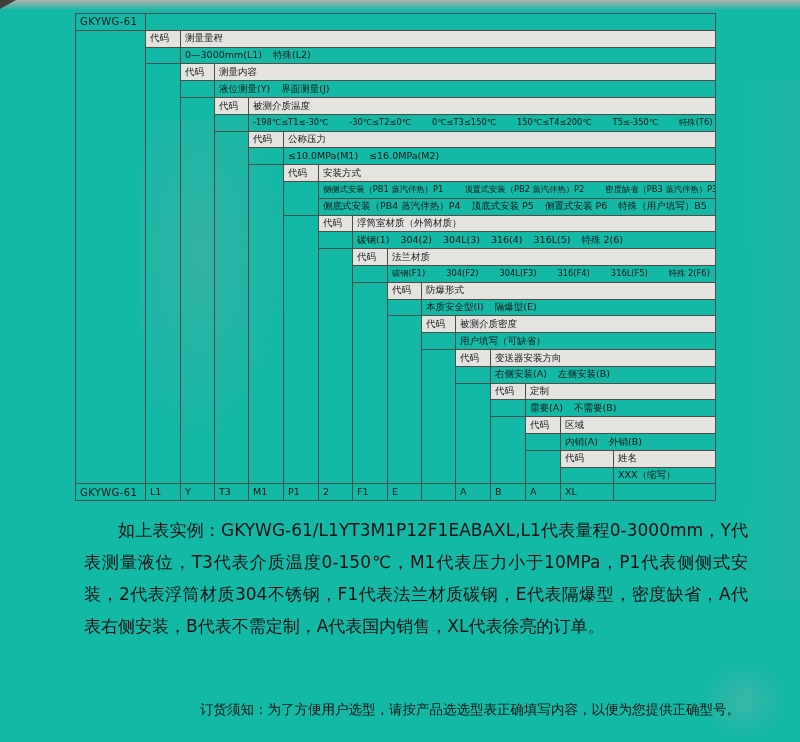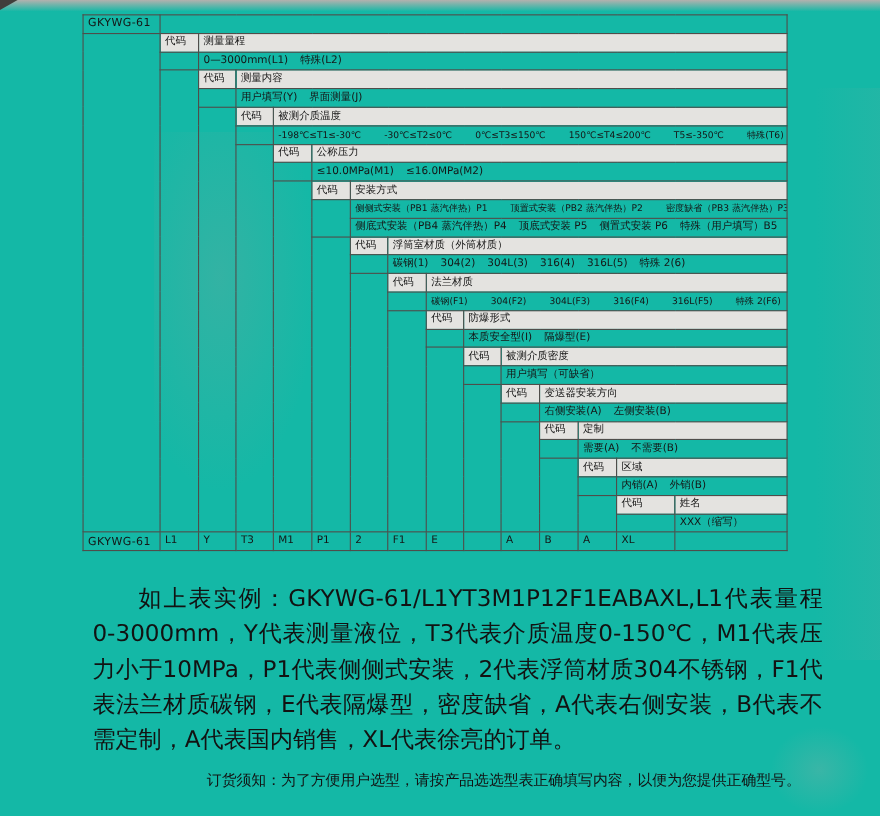--- a/index.html
+++ b/index.html
@@ -25,25 +25,25 @@
   .sel td { border:1px solid #4f4d4a; height:16.8px; font-size:9.5px; color:#151515;
       white-space:nowrap; overflow:hidden; padding:0 4px; vertical-align:middle; line-height:1.1; }
   .sel td.gray { background:#e4e3e0;margin-top:45px; }
   .sel td.model { font-size:10px; letter-spacing:0.4px; }
   .opt { display:inline-block; }
   .opt + .opt { margin-left:11px;text-align:right; }
   .sel td.t8 { font-size:8.3px; }
   .sel td.t8 .opt + .opt { margin-left:21px; }
 
   
-  .example { position:absolute; left:84px; top:528px; width:664px;
-      font-size:21px; line-height:32px; color:#121212; text-align:justify; text-indent:2em; }
-
-  
-  .note { position:absolute; left:188px; top:701px; width:560px;
+  .example { position:absolute; left:84px; top:514px; width:664px;
+      font-size:17px; line-height:32px; color:#121212; text-align:justify; text-indent:2em; }
+
+  
+  .note { position:absolute; left:200px; top:701px; width:560px;
       font-size:13.5px; color:#121212; white-space:nowrap; }
 </style>
 </head>
 <body>
 
 <div class="page">
 
   <div class="scan-top-strip"></div>
   <div class="scan-corner"></div>
   <div class="smudge1"></div>
@@ -82,21 +82,21 @@
           <td rowspan="1"></td>
           <td colspan="13"><span class="opt">0—3000mm(L1)</span><span class="opt">特殊(L2)</span></td>
         </tr>
         <tr>
           <td rowspan="25"></td>
           <td class="gray">代码</td>
           <td colspan="12" class="gray">测量内容</td>
         </tr>
         <tr>
           <td rowspan="1"></td>
-          <td colspan="12"><span class="opt">用户填写(Y)</span><span class="opt">界面测量(J)</span></td>
+          <td colspan="12"><span class="opt">液位测量(Y)</span><span class="opt">界面测量(J)</span></td>
         </tr>
         <tr>
           <td rowspan="23"></td>
           <td class="gray">代码</td>
           <td colspan="11" class="gray">被测介质温度</td>
         </tr>
         <tr>
           <td rowspan="1"></td>
           <td colspan="11" class="t8"><span class="opt">-198℃≤T1≤-30℃</span><span class="opt">-30℃≤T2≤0℃</span><span class="opt">0℃≤T3≤150℃</span><span class="opt">150℃≤T4≤200℃</span><span class="opt">T5≤-350℃</span><span class="opt">特殊(T6)</span></td>
         </tr>

